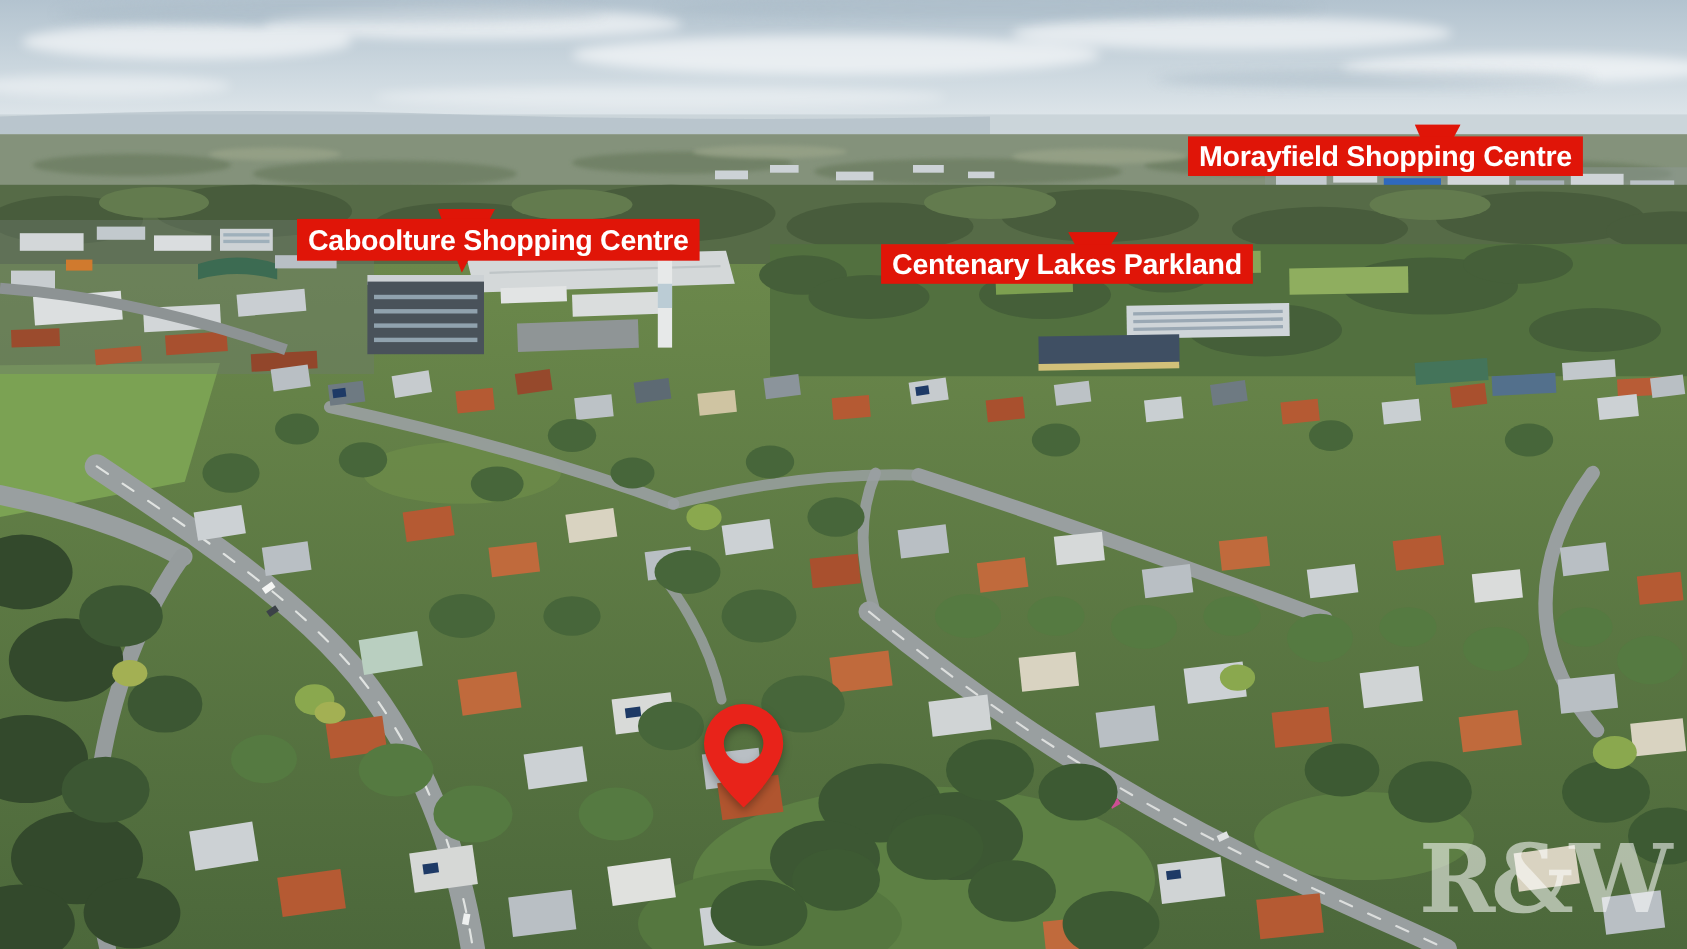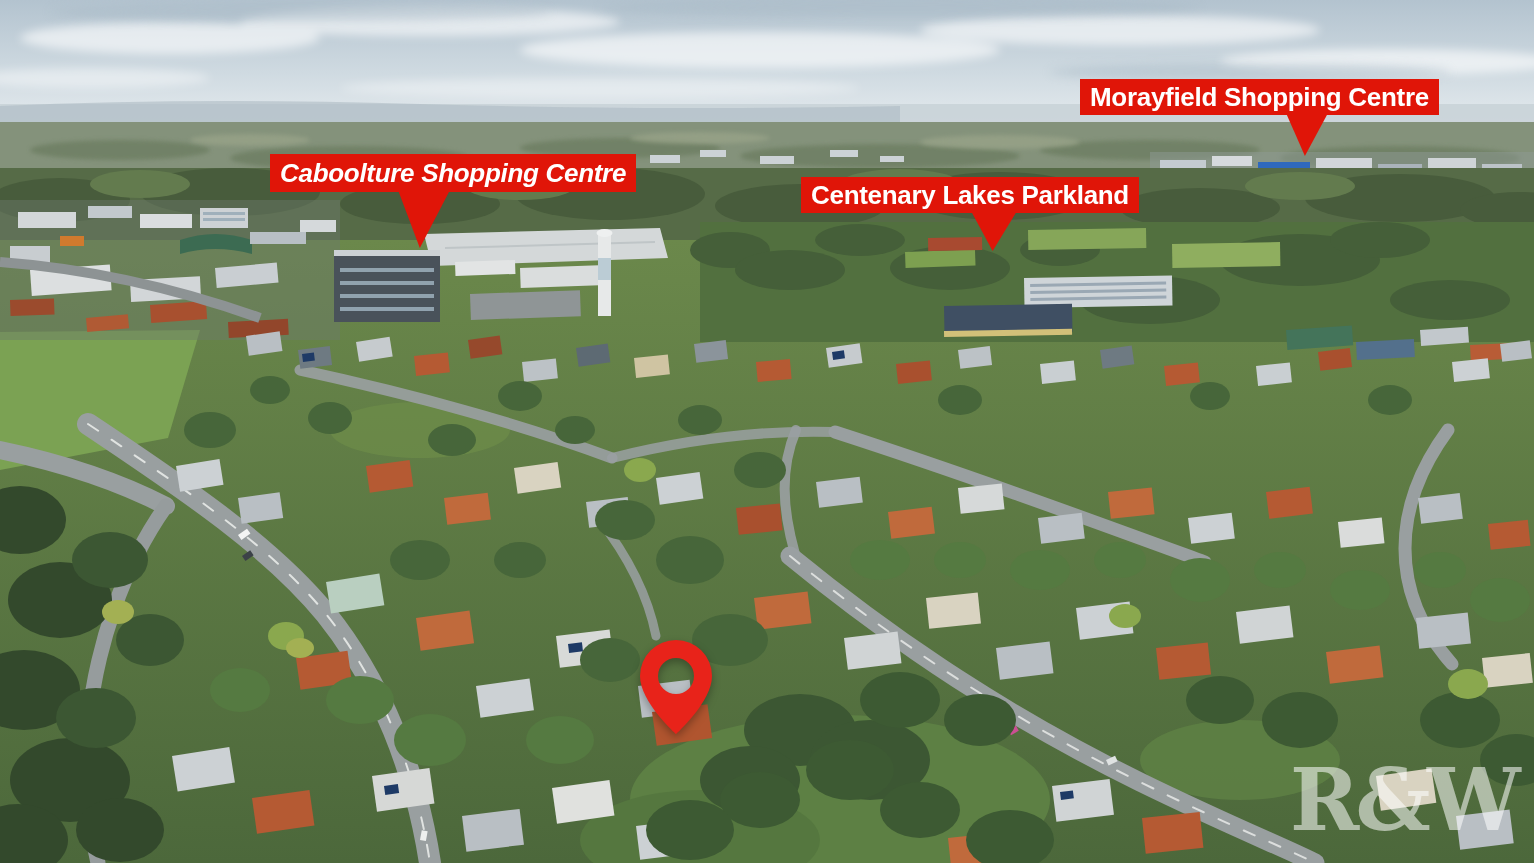--- a/index.html
+++ b/index.html
@@ -4,22 +4,22 @@
 <style>
   html,body{margin:0;padding:0;background:#1d242b;}
   .stage{position:relative;width:1534px;height:863px;overflow:hidden;
          font-family:"Liberation Sans",sans-serif;}
   .scene{position:absolute;left:0;top:0;display:block;}
 
   
   .callout{position:absolute;background:var(--callout-bg,#e01508);
            color:var(--callout-text,#ffffff);font-weight:700;font-size:26px;
            letter-spacing:-0.3px;white-space:nowrap;display:flex;
-           align-items:center;padding:0 10px;z-index:30;}
-  #co-caboolture{left:270px;top:154px;height:38px;font-style:italic;}
+           align-items:center;padding:0 10px;z-index:30;margin-top:45px;}
+  #co-caboolture{left:270px;top:154px;height:38px;}
   #co-morayfield{left:1080px;top:79px;height:36px;}
   #co-centenary{left:801px;top:177px;height:36px;justify-content:center;}
 
   
   .pointer{position:absolute;background:var(--callout-bg,#e01508);z-index:29;}
   #pt-caboolture{left:398px;top:190px;width:52px;height:58px;
                  clip-path:polygon(0 0,100% 0,42% 100%);}
   #pt-morayfield{left:1286px;top:113px;width:42px;height:43px;
                  clip-path:polygon(0 0,100% 0,45% 100%);}
   #pt-centenary{left:971px;top:211px;width:46px;height:40px;

